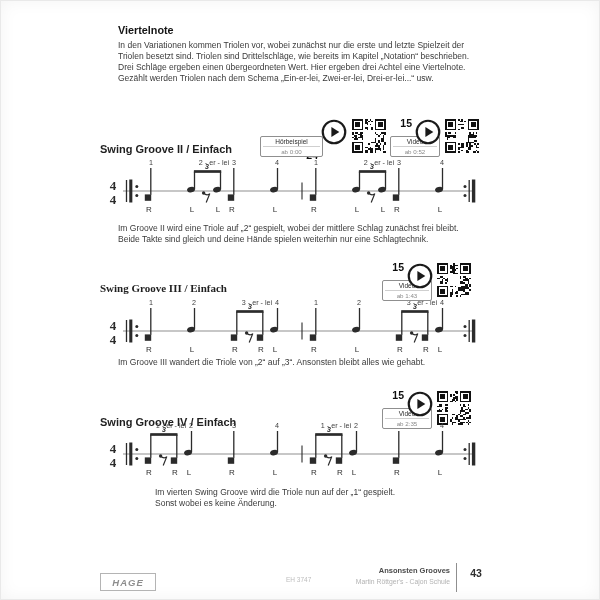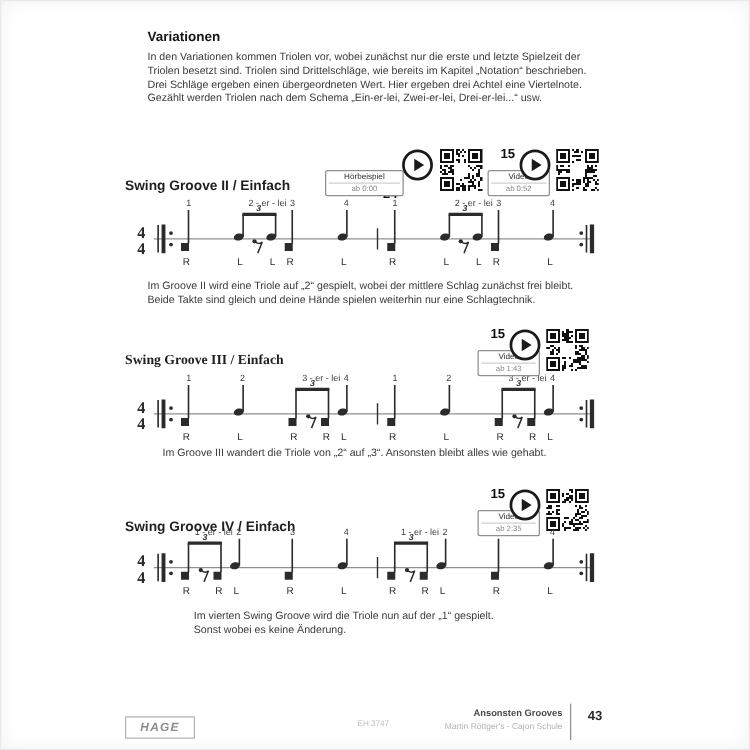--- a/index.html
+++ b/index.html
@@ -37,21 +37,21 @@
   .fchapter{font-size:7.5px;font-weight:bold;color:#4a4a4a;}
   .fbook{font-size:6.8px;color:#b3b3b3;margin-top:3px;}
   .fdiv{left:456px;top:563px;width:1px;height:29px;background:#8f8f8f;}
   .fpage{left:462px;top:567px;width:28px;text-align:center;font-size:10.5px;font-weight:bold;color:#2e2e2e;}
 </style>
 </head>
 <body>
 
 <div id="page">
 
-  <div class="abs title" style="left:118px;top:24px;">Variationen</div>
+  <div class="abs title" style="left:118px;top:24px;">Viertelnote</div>
   <div class="abs body-text" style="left:118px;top:40px;width:368px;">In den Variationen kommen Triolen vor, wobei zunächst nur die erste und letzte Spielzeit der Triolen besetzt sind. Triolen sind Drittelschläge, wie bereits im Kapitel „Notation“ beschrieben. Drei Schläge ergeben einen übergeordneten Wert. Hier ergeben drei Achtel eine Viertelnote. Gezählt werden Triolen nach dem Schema „Ein-er-lei, Zwei-er-lei, Drei-er-lei...“ usw.</div>
 
   <div class="badge badge-wide" style="left:260px;top:117px;">
     <div class="bnum">24</div>
     <div class="bplay">
       <svg viewBox="0 0 24 24">
           <circle cx="12" cy="12" r="10.4" fill="#fff" stroke="#1a1a1a" stroke-width="2"></circle>
           <polygon points="9.6,7.3 16.9,12 9.6,16.7" fill="#1a1a1a"></polygon>
         </svg>
     </div>
@@ -523,21 +523,21 @@
       <text x="326" y="57" font-size="8" text-anchor="middle" fill="#2e2e2e" font-family="&quot;Liberation Sans&quot;,sans-serif">R</text>
       <ellipse cx="339" cy="34.6" rx="4" ry="2.8" fill="#2b2b2b" transform="rotate(-14 339 34.6)"></ellipse>
       <line x1="342.5" y1="13" x2="342.5" y2="34.4" stroke="#2b2b2b" stroke-width="1.3"></line>
       <text x="342" y="10" font-size="7.2" text-anchor="middle" fill="#3d3d3d" font-family="&quot;Liberation Sans&quot;,sans-serif">4</text>
       <text x="340" y="57" font-size="8" text-anchor="middle" fill="#2e2e2e" font-family="&quot;Liberation Sans&quot;,sans-serif">L</text>
       <circle cx="365" cy="31.4" r="1.5" fill="#2b2b2b"></circle>
       <circle cx="365" cy="40.6" r="1.5" fill="#2b2b2b"></circle>
       <line x1="369.2" y1="25" x2="369.2" y2="47" stroke="#2b2b2b" stroke-width="1.3"></line>
       <line x1="373.6" y1="24.5" x2="373.6" y2="47.5" stroke="#2b2b2b" stroke-width="3.4"></line>
     </svg>
-  <div class="abs body-text" style="left:118px;top:357px;width:370px;margin-left:12px;">
+  <div class="abs body-text" style="left:118px;top:357px;width:370px;">
     <div>Im Groove III wandert die Triole von „2“ auf „3“. Ansonsten bleibt alles wie gehabt.</div>
   </div>
 
   <div class="badge badge-narrow" style="left:382px;top:389px;">
     <div class="bnum">15</div>
     <div class="bplay">
       <svg viewBox="0 0 24 24">
           <circle cx="12" cy="12" r="10.4" fill="#fff" stroke="#1a1a1a" stroke-width="2"></circle>
           <polygon points="9.6,7.3 16.9,12 9.6,16.7" fill="#1a1a1a"></polygon>
         </svg>

